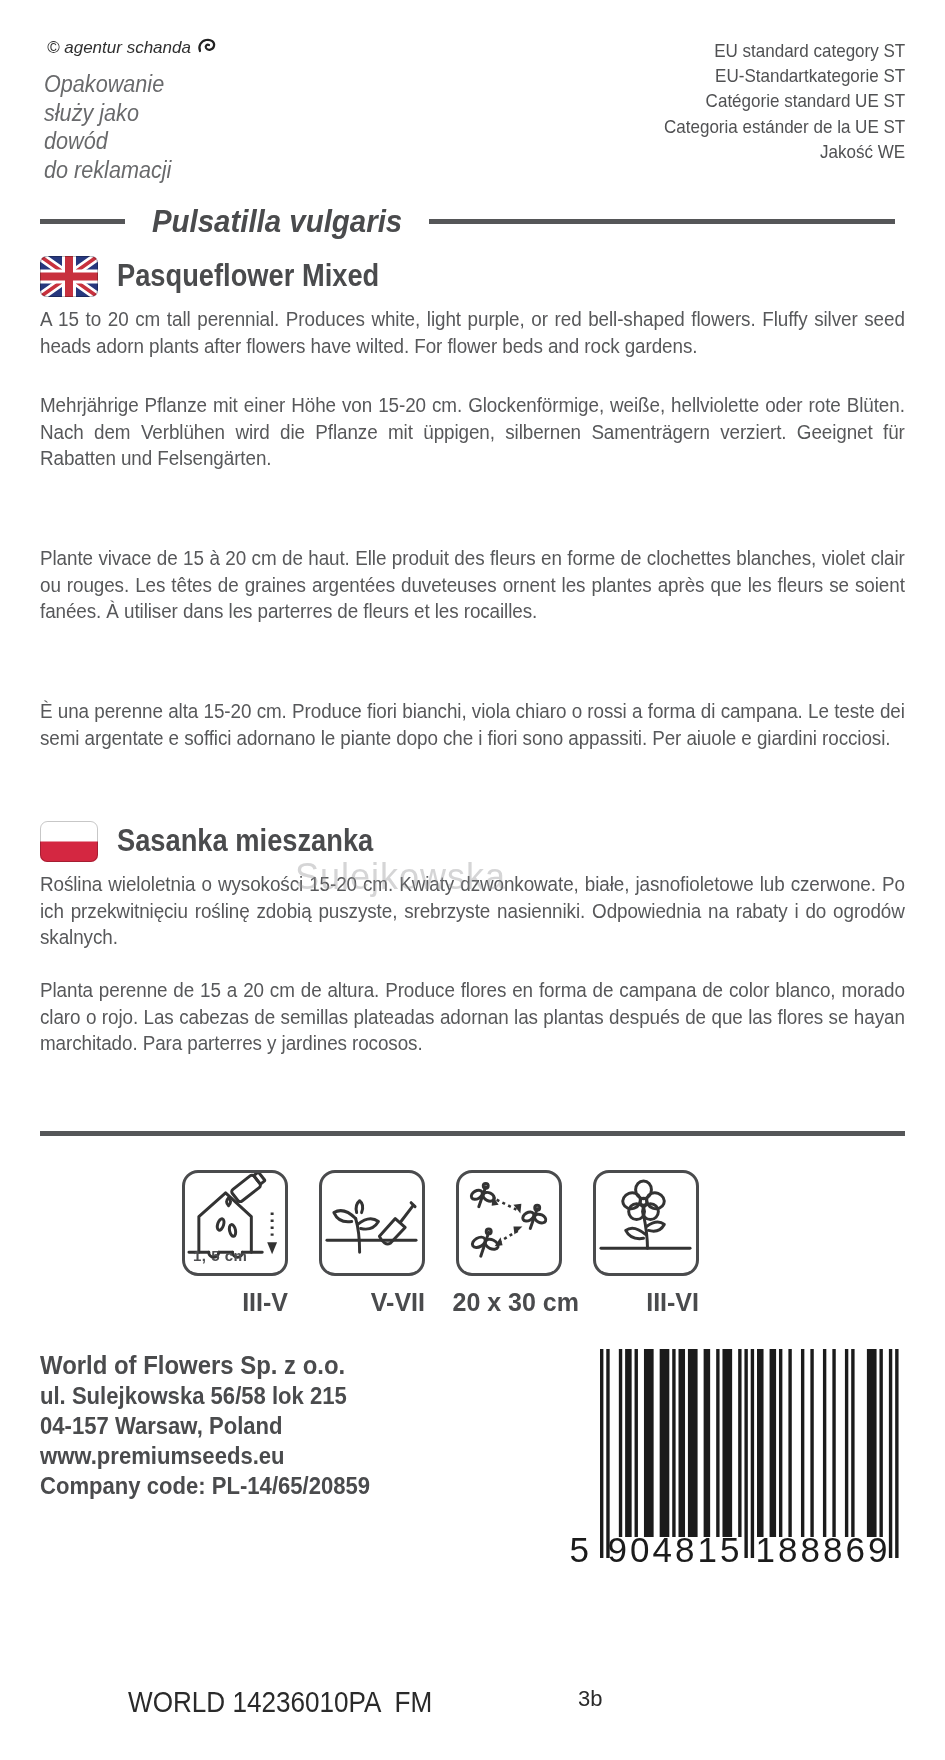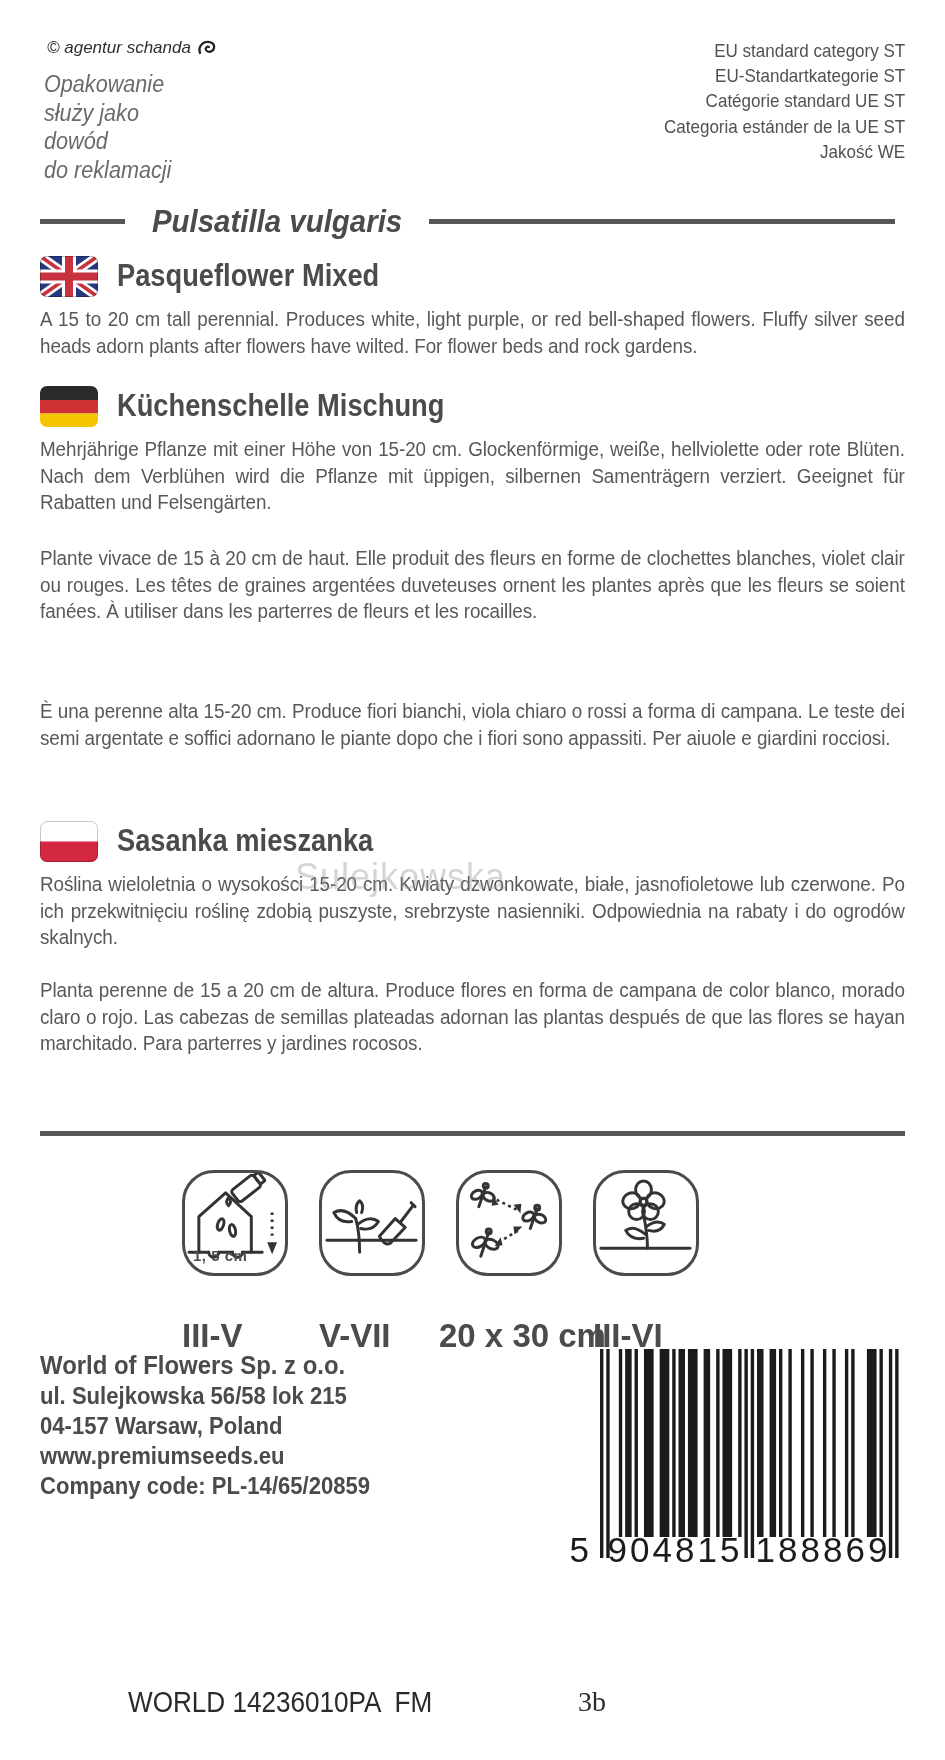--- a/index.html
+++ b/index.html
@@ -4,21 +4,21 @@
 <style>
   html,body{margin:0;padding:0;background:#fff;}
   .page{position:relative;width:945px;height:1760px;background:#fff;overflow:hidden;
         font-family:"Liberation Sans",sans-serif;color:#57585a;}
   
   .photo-strip{position:absolute;left:0;top:0;width:945px;height:23px;overflow:hidden;}
   .photo-strip .blur{position:absolute;left:-10px;top:-10px;right:-10px;bottom:-10px;
     filter:blur(4px);
     background:linear-gradient(95deg,#7a6a52 0%,#8a7a5f 5%,#5a6b42 11%,#3d4f2e 17%,#70845 5 22%,#8d6b55 27%,#4e6338 33%,#6f8a4e 39%,#3f512f 45%,#2f4026 50%,#708b52 56%,#54683c 62%,#7d9058 68%,#46583a 74%,#6b7b8b 80%,#556b3f 86%,#7b6b4a 92%,#5b7b3f 100%);}
   .copyright{position:absolute;left:47px;top:38px;font-style:italic;font-size:17px;color:#2f2f2f;
-    display:flex;align-items:center;gap:6px;}
+    display:flex;gap:6px;}
   .claim{position:absolute;left:44px;top:70px;font-style:italic;font-size:23px;line-height:28.5px;
     color:#696a6c;transform:scaleX(.94);transform-origin:0 0;}
   .categories{position:absolute;right:40px;top:38px;text-align:right;font-size:18.5px;line-height:25.2px;
     color:#505153;transform:scaleX(.92);transform-origin:100% 0;}
   
   .title-row{position:absolute;left:40px;top:203px;width:855px;display:flex;align-items:center;text-align:center;}
   .rule{height:5px;background:#555658;}
   .rule.left{width:85px;}
   .rule.right{flex:1;}
   .species-title{font-size:32px;font-weight:bold;font-style:italic;color:#4a4b4d;
@@ -30,35 +30,35 @@
     transform:scaleX(.88);transform-origin:0 50%;}
   .flag{flex:0 0 auto;display:block;}
   .sec-body{margin:8px 0 0 0;width:940px;transform:scaleX(.92);transform-origin:0 0;
     font-size:20.5px;line-height:26.5px;color:#57585a;text-align:justify;letter-spacing:-.1px;}
   .watermark{position:absolute;left:295px;top:856px;font-size:36px;color:rgba(145,145,148,.38);
     letter-spacing:1px;pointer-events:none;}
   
   .divider{position:absolute;left:40px;top:1131px;width:865px;height:5px;background:#555658;}
   
   .picto{position:absolute;top:1170px;width:106px;height:106px;border:3.5px solid #4a4b4d;
-    border-radius:32px;box-sizing:border-box;background:#fff;}
+    border-radius:16px;box-sizing:border-box;background:#fff;}
   .picto svg{position:absolute;left:0;top:0;}
   .picto-depth{position:absolute;left:8px;top:74px;font-size:15px;font-weight:bold;color:#4d4e50;letter-spacing:.5px;}
-  .picto-label{position:absolute;top:1317px;text-align:left;font-size:33px;font-weight:bold;
+  .picto-label{position:absolute;top:1288px;text-align:right;font-size:25px;font-weight:bold;
     color:#4a4b4d;white-space:nowrap;}
   
   .company{position:absolute;left:40px;top:1350px;color:#4a4b4d;font-weight:bold;
     transform:scaleX(.92);transform-origin:0 0;}
   .company .c-name{font-size:26px;line-height:31px;}
   .company .c-line{font-size:24px;line-height:30px;}
   .barcode-wrap{position:absolute;left:566px;top:1349px;}
   #barcode-svg text{font-family:"Liberation Sans",sans-serif;font-size:35px;letter-spacing:3px;fill:#1b1b1b;}
   .footer-batch{position:absolute;left:128px;top:1686px;font-size:29px;color:#2a2a2a;
     white-space:pre;transform:scaleX(.9);transform-origin:0 0;}
-  .footer-code{position:absolute;left:578px;top:1686px;font-size:28px;color:#2a2a2a;font-family:Liberation Serif, serif;}
+  .footer-code{position:absolute;left:578px;top:1686px;font-size:22px;color:#2a2a2a;}
   .ink{stroke:#333;fill:none;stroke-width:3;stroke-linecap:round;stroke-linejoin:round;}
 </style>
 </head>
 <body>
 
 <div class="page">
 
   <div class="photo-strip">
       <div class="blur"></div>
     </div>
@@ -107,35 +107,20 @@
           <path d="M29 0 V41 M0 20.5 H58" stroke="#c8313e" stroke-width="8"></path>
         </g>
         <rect width="57" height="40" x=".5" y=".5" rx="7" fill="none" stroke="rgba(0,0,0,.25)"></rect>
       </svg>
       <h2>Pasqueflower Mixed</h2>
     </div>
     <p class="sec-body">A 15 to 20 cm tall perennial. Produces white, light purple, or red bell-shaped flowers. Fluffy silver seed heads adorn plants after flowers have wilted. For flower beds and rock gardens.</p>
   </div>
 
   <div class="section" style="top:384px">
-    <div class="sec-head">
-      <svg class="flag" width="58" height="41" viewBox="0 0 58 41">
-        <defs>
-            <clipPath id="dec">
-              <rect width="58" height="41" rx="7"></rect>
-            </clipPath>
-          </defs>
-        <g clip-path="url(#dec)">
-          <rect width="58" height="14" fill="#2b2a29"></rect>
-          <rect y="14" width="58" height="13.5" fill="#cf3034"></rect>
-          <rect y="27.5" width="58" height="13.5" fill="#f5c400"></rect>
-        </g>
-      </svg>
-      <h2>Küchenschelle Mischung</h2>
-    </div>
     <p class="sec-body">Mehrjährige Pflanze mit einer Höhe von 15-20 cm. Glockenförmige, weiße, hellviolette oder rote Blüten. Nach dem Verblühen wird die Pflanze mit üppigen, silbernen Samenträgern verziert. Geeignet für Rabatten und Felsengärten.</p>
   </div>
 
   <div class="section" style="top:537px">
     <p class="sec-body">Plante vivace de 15 à 20 cm de haut. Elle produit des fleurs en forme de clochettes blanches, violet clair ou rouges. Les têtes de graines argentées duveteuses ornent les plantes après que les fleurs se soient fanées. À utiliser dans les parterres de fleurs et les rocailles.</p>
   </div>
 
   <div class="section" style="top:690px">
     <p class="sec-body">È una perenne alta 15-20 cm. Produce fiori bianchi, viola chiaro o rossi a forma di campana. Le teste dei semi argentate e soffici adornano le piante dopo che i fiori sono appassiti. Per aiuole e giardini rocciosi.</p>
   </div>

